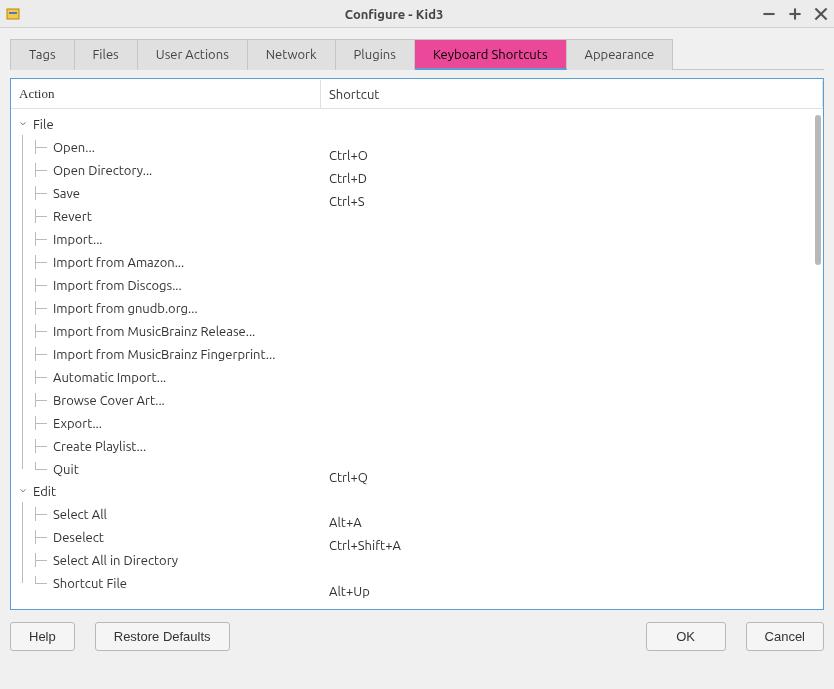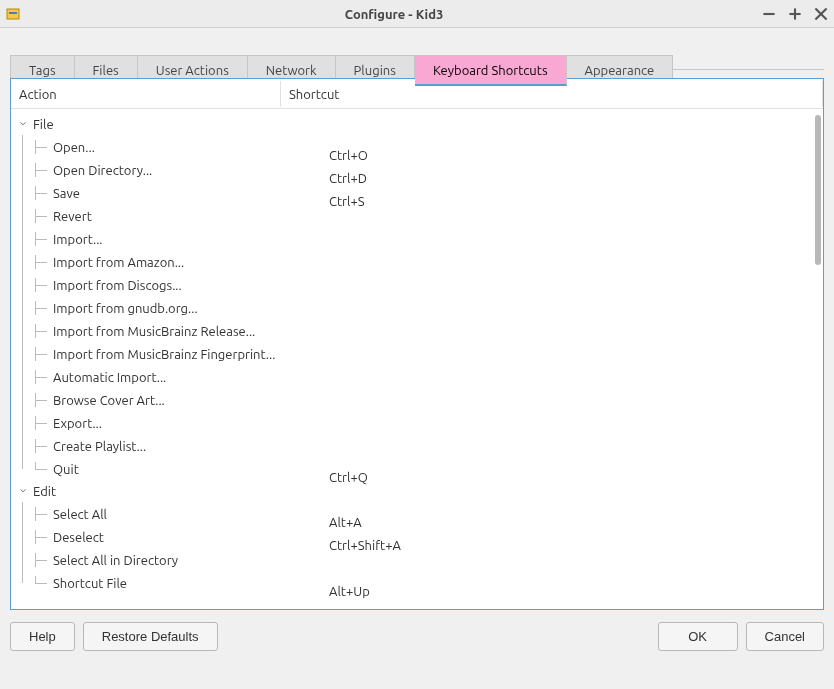--- a/index.html
+++ b/index.html
@@ -61,27 +61,27 @@
     .tab {
       padding: 7px 18px;
       background: #e0e0e0;
       border: 1px solid #c6c6c6;
       border-bottom: none;
       margin-right: 0;
       cursor: pointer;
       font-size: 13px;
       color: #444;
       position: relative;
-      top: 17px;
+      top: 1px;
     }
     .tab + .tab {
       border-left: none;
     }
     .tab.active {
-      background: #f9a8d4;
+      background: #ec4899;
       border-bottom: 2px solid #5a9ed6;
       color: #000;
       z-index: 2;
     }
     .content-panel {
       border: 1px solid #5a9ed6;
       margin-top: 8px;
       height: 532px;
       background: #fff;
       display: flex;
@@ -94,22 +94,23 @@
       height: 30px;
       align-items: center;
     }
     .grid-header-cell {
       padding: 6px 8px;
       font-size: 13px;
       color: #333;
       border-right: 1px solid #e0e0e0;
     }
     .col-action {
-      width: 270px;
+      width: 310px;
       flex-shrink: 0;
+      font-family: Liberation Serif, serif;
     }
     .col-shortcut {
       flex: 1;
     }
     .tree-body {
       flex: 1;
       overflow-y: auto;
       padding: 4px 0;
       position: relative;
     }
@@ -193,21 +194,21 @@
       position: absolute;
       left: 24px;
       top: 50%;
       width: 12px;
       height: 1px;
       background: #bbb;
     }
     .button-bar {
       display: flex;
       padding: 12px 0 4px 0;
-      gap: 8px;
+      gap: 20px;
     }
     .button {
       padding: 6px 18px;
       border: 1px solid #b8b8b8;
       background: #f5f5f5;
       border-radius: 3px;
       cursor: pointer;
       font-size: 13px;
       color: #333;
     }

